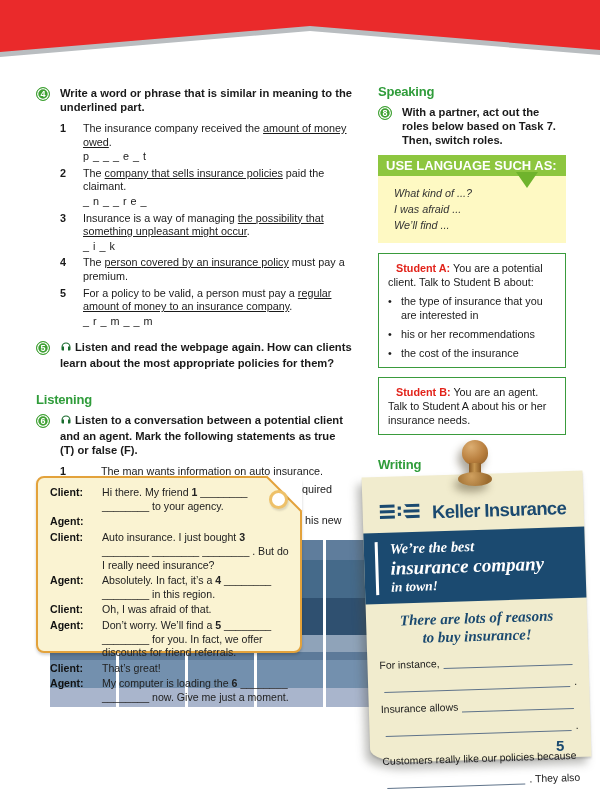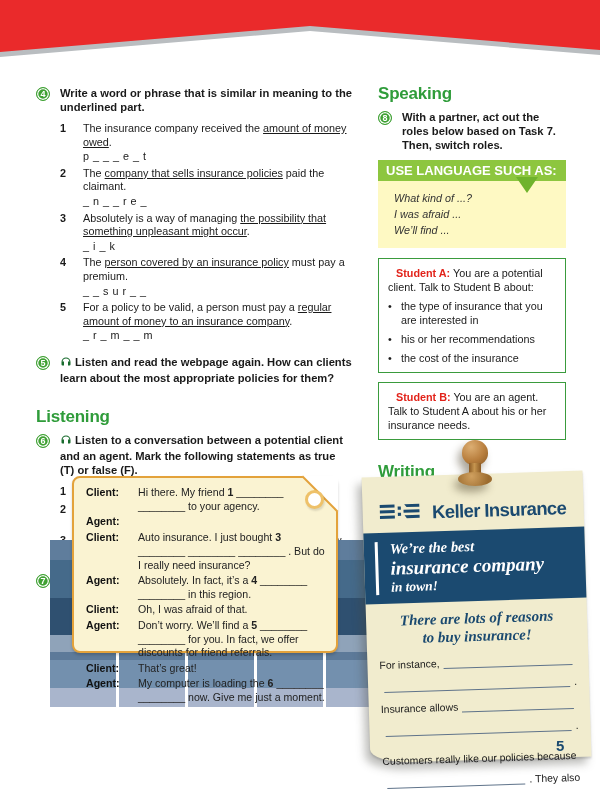--- a/index.html
+++ b/index.html
@@ -4,21 +4,21 @@
 <style>
   html,body{margin:0;padding:0;background:#fff;}
   .page{position:relative;width:600px;height:799px;background:#fff;overflow:hidden;
         font-family:"Liberation Sans", sans-serif;color:#1a1a1a;}
   
   .banner-gray{position:absolute;top:0;left:0;width:600px;height:62px;background:#b9bdc0;
      clip-path:polygon(0 0,600px 0,600px 55px,310px 31px,0 57px);}
   .banner-red{position:absolute;top:0;left:0;width:600px;height:58px;background:#ea2a2b;
      clip-path:polygon(0 0,600px 0,600px 50px,310px 26px,0 52px);}
   
-  .heading{font-size:17px;font-weight:bold;color:#2f9c3a;margin:22px 0 6px 0;letter-spacing:-.2px;}
+  .heading{font-size:13px;font-weight:bold;color:#2f9c3a;margin:22px 0 6px 0;letter-spacing:-.2px;}
   .task{display:grid;grid-template-columns:19px 1fr;column-gap:5px;margin-bottom:8px;}
   .tnum{width:14px;height:14px;border-radius:50%;background:#3fa133;color:#fff;font-size:9px;
         font-weight:bold;display:flex;align-items:center;justify-content:center;margin-top:1px;
         box-shadow:inset 0 0 0 1.3px #fff;border:1px solid #3fa133;box-sizing:border-box;}
   .ttitle{font-size:11.2px;font-weight:bold;line-height:14px;}
   .hp{display:inline-block;vertical-align:-2px;margin-right:3px;}
   .items{margin:6px 0 2px 0;}
   .ex-item{display:grid;grid-template-columns:15px 1fr;column-gap:8px;margin:0 0 3px 24px;
            font-size:10.8px;line-height:13.6px;}
   .ex-item .n{font-weight:bold;}
@@ -44,21 +44,21 @@
   .stbox .bullet{display:grid;grid-template-columns:13px 1fr;margin-top:5px;}
   
   .building{position:absolute;left:50px;top:540px;width:340px;height:167px;z-index:0;
     background:
       repeating-linear-gradient(90deg, rgba(255,255,255,0) 0 66px, #fff 66px 69px),
       linear-gradient(180deg,#5f7d9c 0 20px,#456a8a 20px 58px,#2f5070 58px 95px,
                       #8fa3b9 95px 112px,#5d7a99 112px 120px,#7390ae 120px 148px,#a9b5cc 148px 167px);}
   
   .tagcard{position:absolute;left:36px;top:476px;width:266px;height:177px;box-sizing:border-box;
      background:#faf3d2;border:2px solid #e3a23b;border-radius:8px;z-index:2;
-     padding:8px 10px 6px 12px;box-shadow:0 2px 3px rgba(0,0,0,.18);margin-left:36px;}
+     padding:8px 10px 6px 12px;box-shadow:0 2px 3px rgba(0,0,0,.18);}
   .corner{position:absolute;top:-2px;right:-2px;width:36px;height:36px;}
   .corner .cut{position:absolute;inset:0;background:#fff;clip-path:polygon(0 0,100% 0,100% 100%);}
   .corner .edge{position:absolute;left:-7px;top:17px;width:50px;height:2px;background:#e3a23b;transform:rotate(45deg);}
   .tag-hole{position:absolute;top:12px;right:12px;width:13px;height:13px;border-radius:50%;
      background:#fff;border:3px solid #eec169;box-shadow:1px 2px 2px rgba(0,0,0,.12);}
   .dlg-row{display:grid;grid-template-columns:46px 1fr;column-gap:6px;font-size:10.6px;
      line-height:13.9px;margin-bottom:1.5px;color:#222;}
   .dlg-row .sp{font-weight:bold;color:#111;}
   .dlg-row .b{font-weight:bold;}
   
@@ -115,29 +115,28 @@
         <div class="ex-item">
           <span class="n">2</span>
           <div>
             <div><span>The </span><span class="u ">company that sells insurance policies</span><span> paid the claimant.</span></div>
             <div class="ans">_ n _ _ r e _</div>
           </div>
         </div>
         <div class="ex-item">
           <span class="n">3</span>
           <div>
-            <div><span>Absolutely is a way of managing </span><span class="u ">the possibility that something unpleasant might occur</span><span>.</span></div>
+            <div><span>Insurance is a way of managing </span><span class="u ">the possibility that something unpleasant might occur</span><span>.</span></div>
             <div class="ans">_ i _ k</div>
           </div>
         </div>
         <div class="ex-item">
           <span class="n">4</span>
           <div>
             <div><span>The </span><span class="u ">person covered by an insurance policy</span><span> must pay a premium.</span></div>
-            <div class="ans">_ _ s u r _ _</div>
           </div>
         </div>
         <div class="ex-item">
           <span class="n">5</span>
           <div>
             <div><span>For a policy to be valid, a person must pay a </span><span class="u ">regular amount of money to an insurance company</span><span>.</span></div>
             <div class="ans">_ r _ m _ _ m</div>
           </div>
         </div>
       </div>

